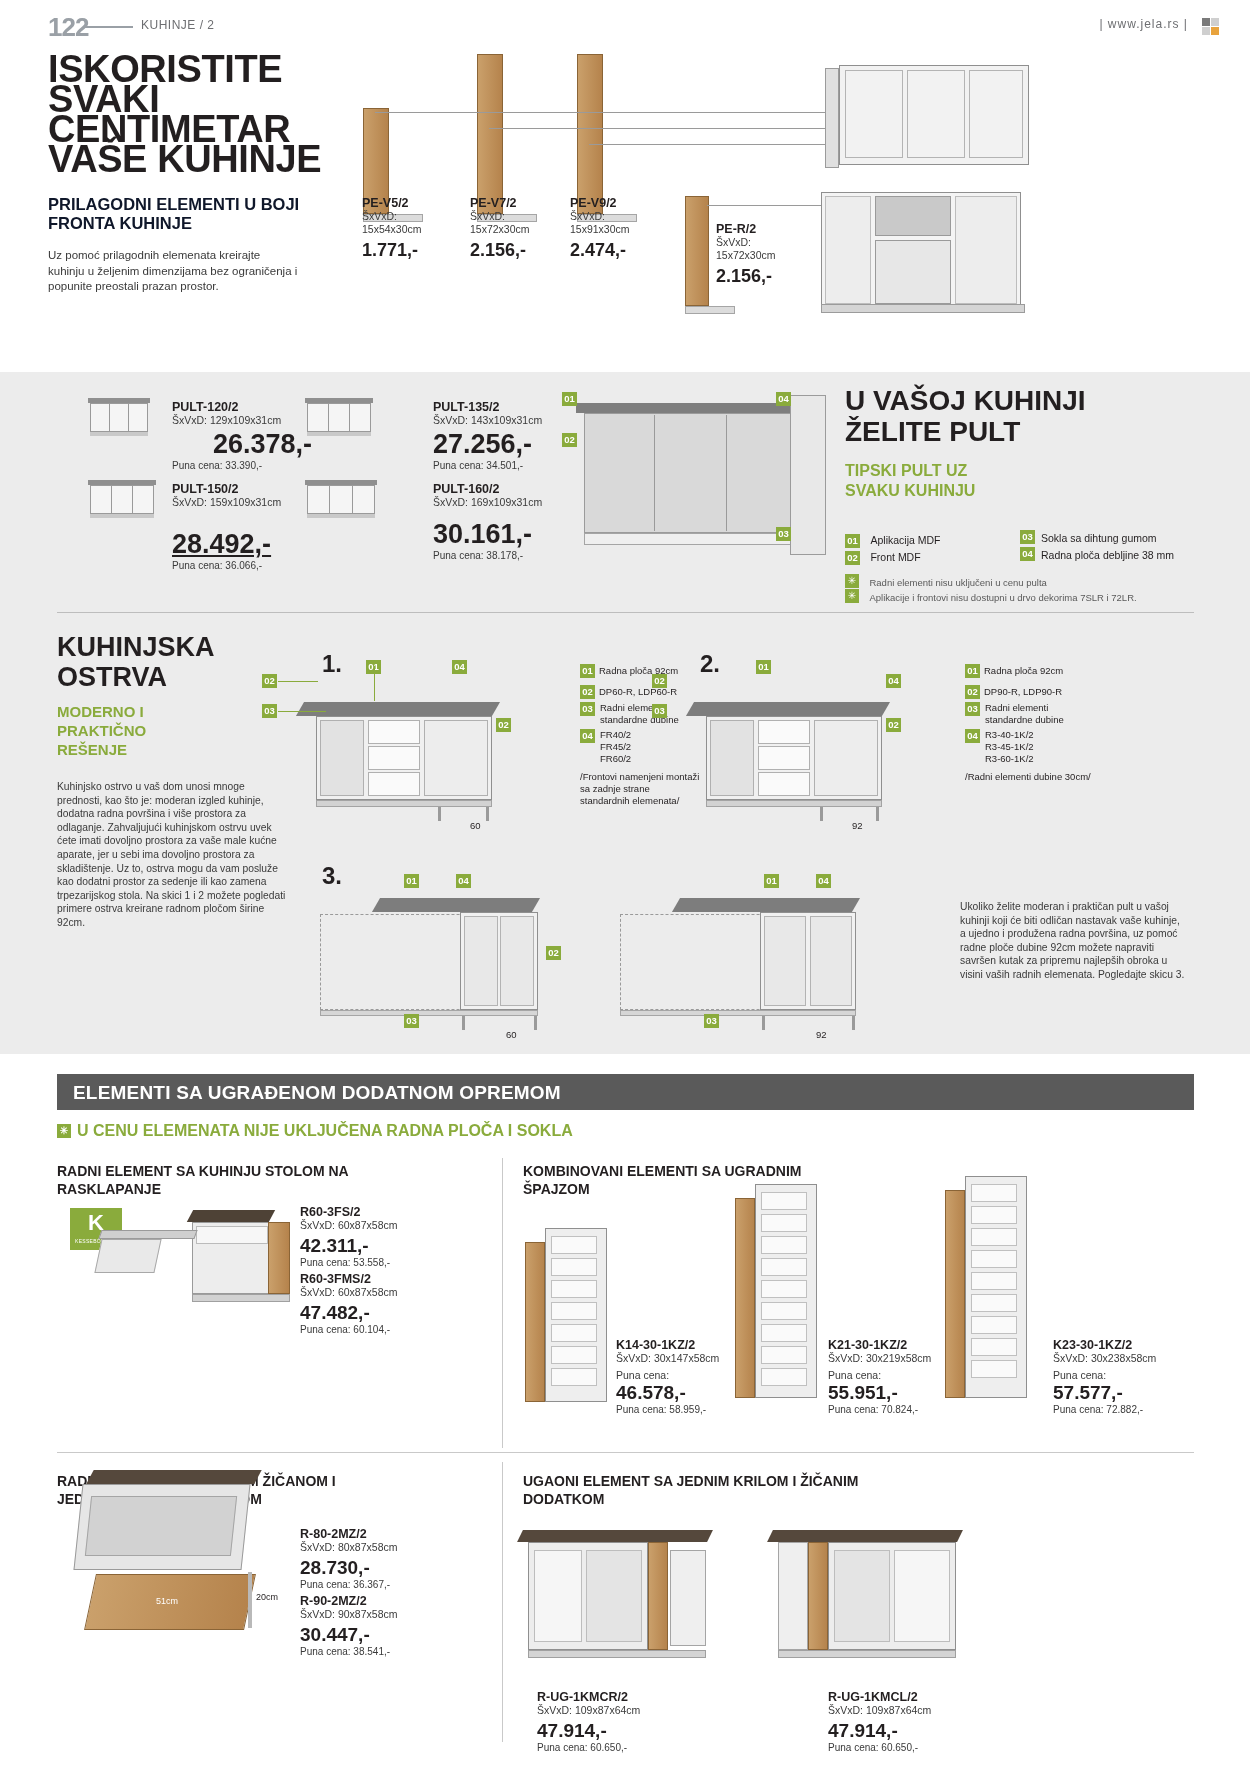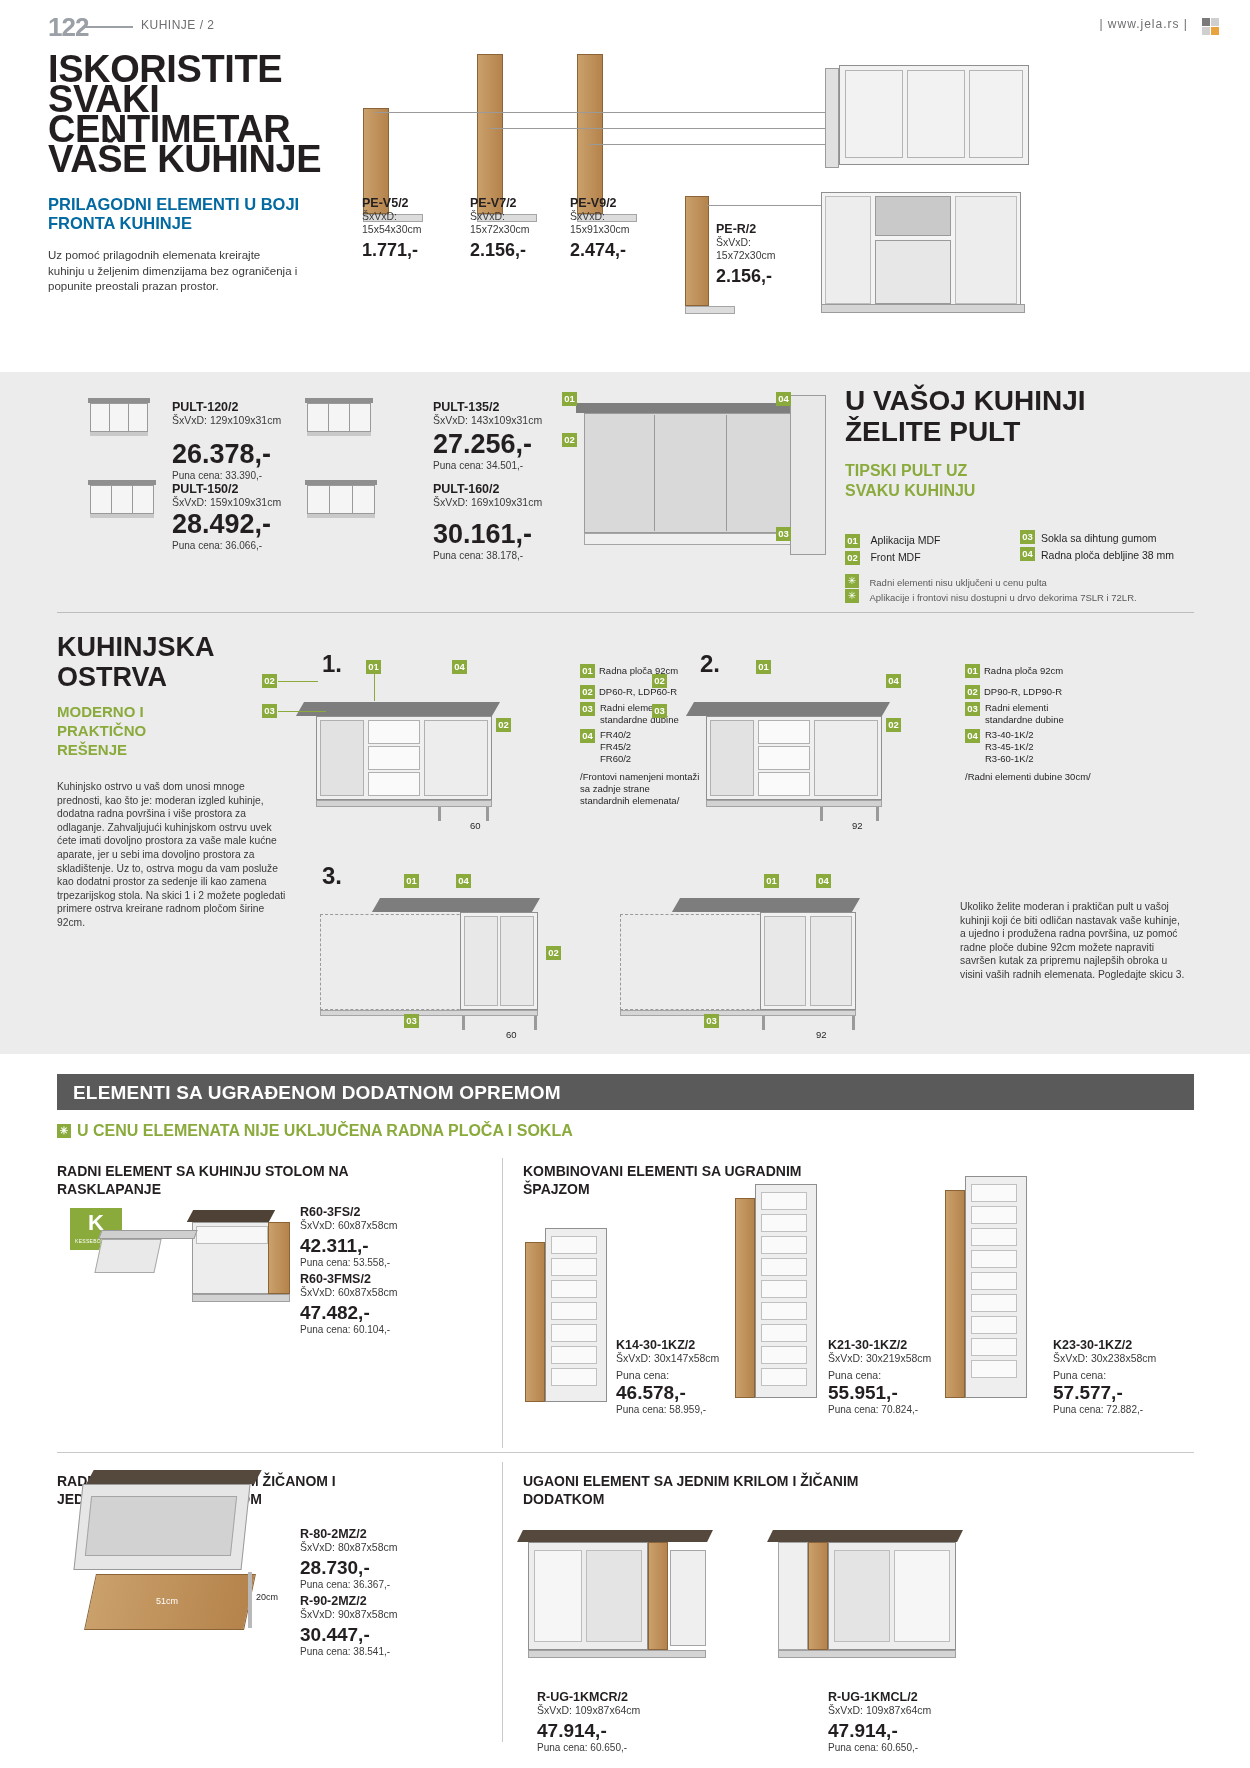--- a/index.html
+++ b/index.html
@@ -30,21 +30,21 @@
   .abs { position:absolute; }
   .green { color:#8aab3c; }
 
   h1.big {
     position:absolute; left:48px; top:54px; width:300px;
     font-size:38px; line-height:30px; font-weight:bold; margin:0;
     letter-spacing:-0.4px; color:#231f20;
   }
   .sub-green {
     position:absolute; left:48px; top:195px; width:300px;
-    font-size:16.5px; line-height:19px; font-weight:bold; color:#0369a1;
+    font-size:16.5px; line-height:19px; font-weight:bold; color:#0f172a;
   }
   .body-txt {
     position:absolute; left:48px; top:248px; width:250px;
     font-size:11.5px; line-height:15.5px; color:#3a3a3a;
   }
   .wood2 { background: linear-gradient(90deg,#caa06b,#b5834c); border:1px solid #8a6436;}
   .thinline { background:#9a9a9a; height:1px; position:absolute; }
   .vline { background:#9a9a9a; width:1px; position:absolute; }
 
   .code { font-size:12.5px; font-weight:bold; color:#231f20; }
@@ -185,33 +185,33 @@
     <div class="abs" style="left:0;top:0;width:72px;height:5px;background:#8f8f8f;"></div>
     <div class="abs" style="left:2px;top:5px;width:68px;height:29px;background:#f5f5f5;border:1px solid #9a9a9a;"></div>
     <div class="vline" style="left:24px;top:6px;height:27px;"></div>
     <div class="vline" style="left:47px;top:6px;height:27px;"></div>
     <div class="abs" style="left:2px;top:34px;width:68px;height:4px;background:#c9c9c9;"></div>
   </div>
 
   <div class="abs" style="left:172px;top:400px;width:140px;">
     <div class="code">PULT-120/2</div>
     <div class="dim"><span>ŠxVxD:</span> <span>129x109x31cm</span></div>
-    <div class="bignum" style="margin-top:12px;">26.378,-</div>
+    <div class="bignum" style="margin-top:2px;text-align:right;">26.378,-</div>
     <div class="puna">Puna cena: 33.390,-</div>
   </div>
   <div class="abs" style="left:433px;top:400px;width:150px;">
     <div class="code">PULT-135/2</div>
     <div class="dim"><span>ŠxVxD:</span> <span>143x109x31cm</span></div>
     <div class="bignum" style="margin-top:2px;">27.256,-</div>
     <div class="puna">Puna cena: 34.501,-</div>
   </div>
   <div class="abs" style="left:172px;top:482px;width:140px;">
     <div class="code">PULT-150/2</div>
     <div class="dim"><span>ŠxVxD:</span> <span>159x109x31cm</span></div>
-    <div class="bignum" style="margin-top:0;">28.492,-</div>
+    <div class="bignum" style="margin-top:20px;text-decoration:underline;">28.492,-</div>
     <div class="puna">Puna cena: 36.066,-</div>
   </div>
   <div class="abs" style="left:433px;top:482px;width:150px;">
     <div class="code">PULT-160/2</div>
     <div class="dim"><span>ŠxVxD:</span> <span>169x109x31cm</span></div>
     <div class="bignum" style="margin-top:10px;">30.161,-</div>
     <div class="puna">Puna cena: 38.178,-</div>
   </div>
 
   <div class="abs" style="left:576px;top:395px;width:245px;height:180px;">

